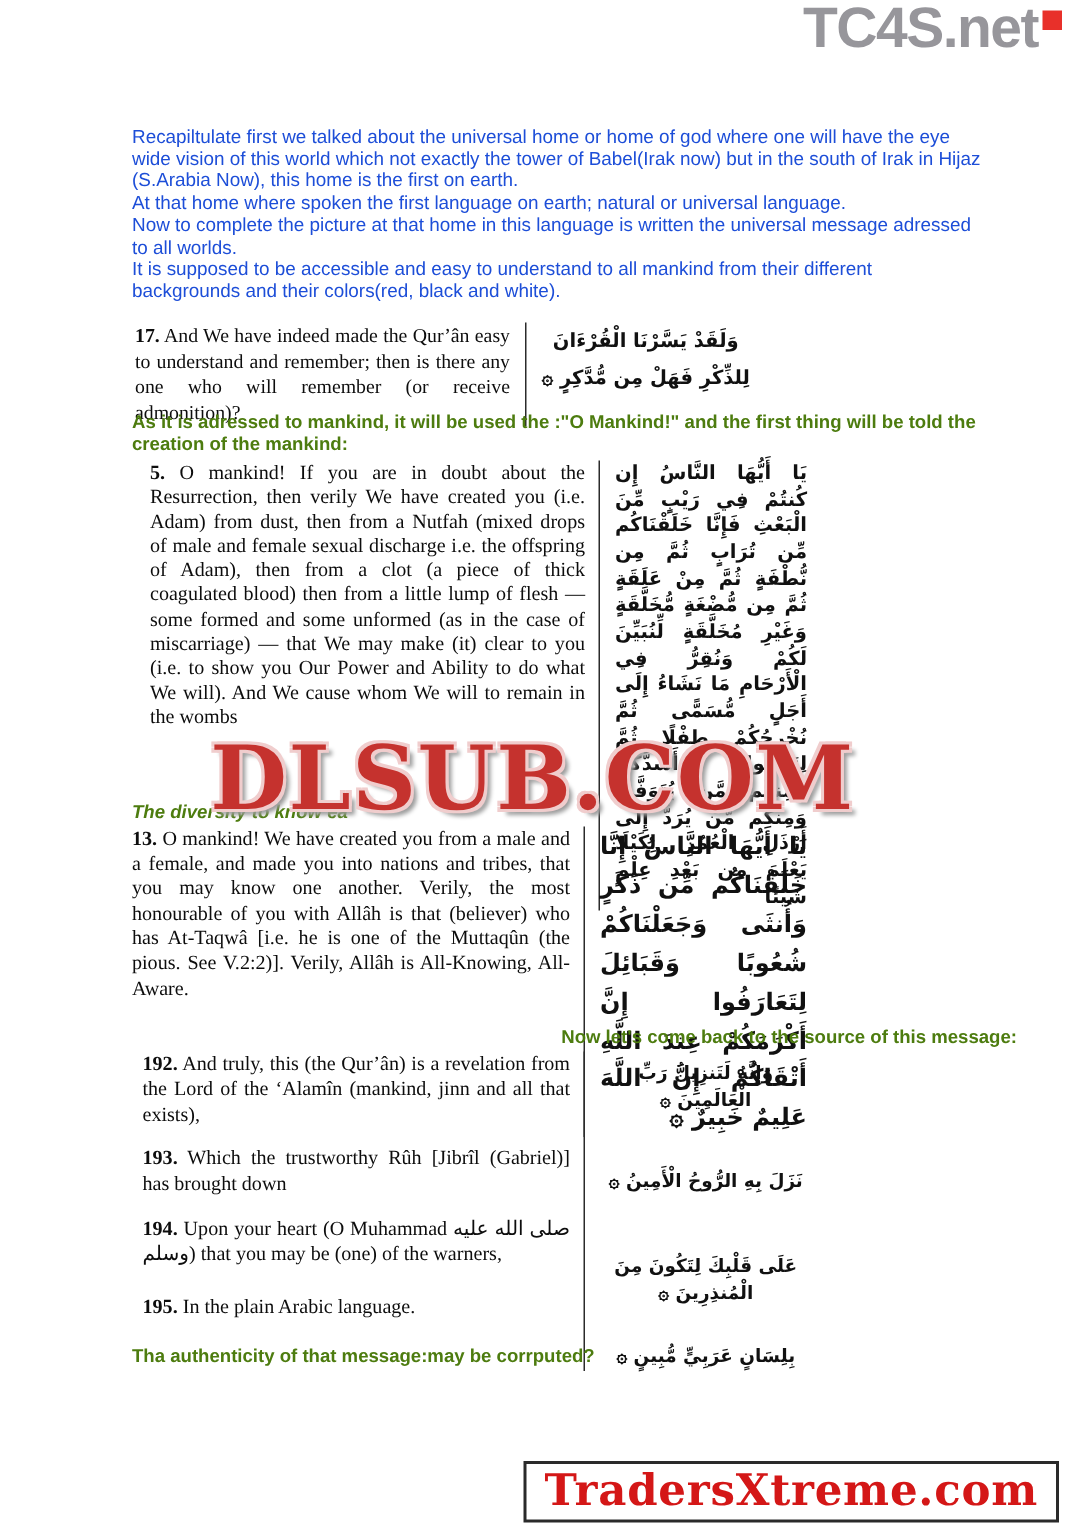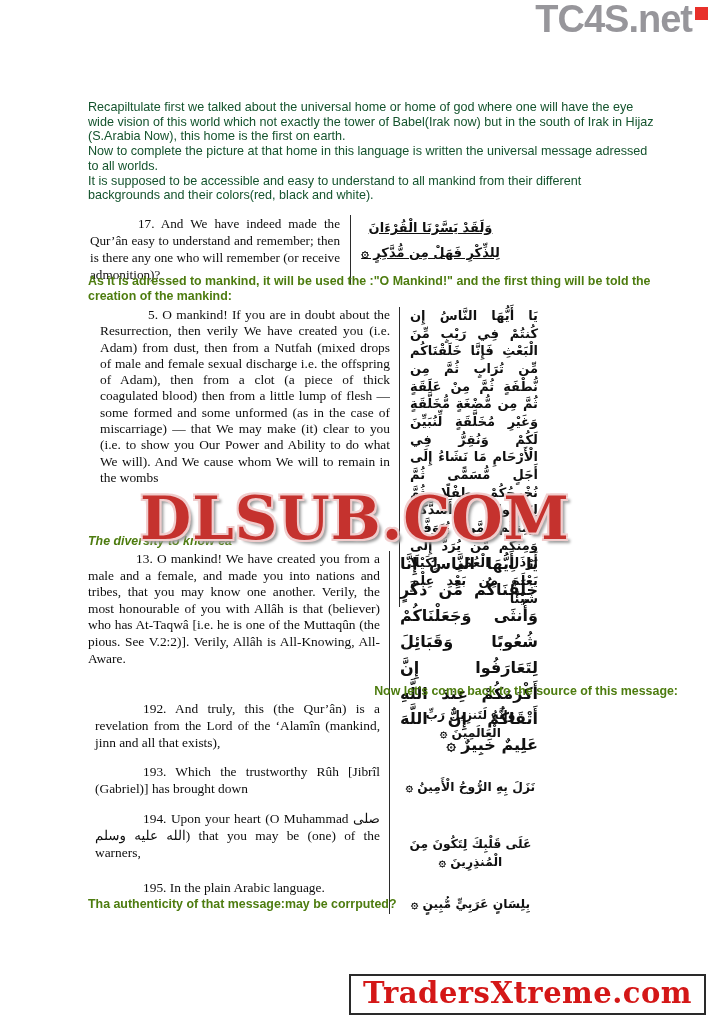--- a/index.html
+++ b/index.html
@@ -10,36 +10,36 @@
 
   
   .logo { position:absolute; top:0px; right:16px; display:flex; align-items:flex-start; }
   .logo-text {
     font-family:"Liberation Sans", sans-serif; font-weight:bold;
     font-size:38px; color:#97969b; letter-spacing:-1px; line-height:1.05;
   }
   .logo-sq { width:13px; height:13px; background:#e8302a; margin:7px 0 0 3px; }
 
   
-  .intro { position:absolute; top:100px; left:88px; width:566px;
-    font-size:12.6px; line-height:1.17; color:#14532d; }
+  .intro { position:absolute; top:84px; left:88px; width:566px;
+    font-size:12.6px; line-height:1.17; color:#1d4ed8; }
   .intro p { margin:0; }
 
   
   .section { display:flex; align-items:stretch; }
   .eng { font-family:"Liberation Serif", serif; color:#0d0d0d; text-align:justify; }
-  .eng b { font-weight:normal;margin-left:48px; }
+  .eng b { font-weight:bold; }
   .vdiv { width:0; border-left:1.3px solid #2b2b2b; }
   .ar {
     direction:rtl; font-family:"DejaVu Sans", sans-serif; font-weight:bold; color:#111;
   }
 
   .sec17 { position:absolute; top:215px; left:90px; width:410px; }
   .sec17 .eng { width:250px; padding-right:10px; font-size:13.2px; line-height:1.3; }
-  .sec17 .ar  { flex:1; padding-left:10px; font-size:13px; line-height:1.95; text-align:center;text-decoration:underline; }
+  .sec17 .ar  { flex:1; padding-left:10px; font-size:13px; line-height:1.95; text-align:center; }
 
   .sec5 { position:absolute; top:307px; left:100px; width:438px; }
   .sec5 .eng { width:290px; padding-right:9px; font-size:13.4px; line-height:1.215; }
   .sec5 .ar  { flex:1; padding-left:10px; font-size:13px; line-height:1.36; text-align:justify; }
 
   .sec13 { position:absolute; top:551px; left:88px; width:450px; }
   .sec13 .eng { width:292px; padding-right:9px; font-size:13.4px; line-height:1.24; }
   .sec13 .ar  { flex:1; padding-left:10px; font-size:16px; line-height:1.62; text-align:justify; }
 
   .sec192 { position:absolute; top:701px; left:95px; width:446px; min-height:192px; }
@@ -86,20 +86,21 @@
 
 <div class="page">
 
   <div class="logo">
     <span class="logo-text">TC4S.net</span>
     <span class="logo-sq"></span>
   </div>
 
   <div class="intro">
     <p>Recapiltulate first we talked about the universal home or home of god where one will have the eye wide vision of this world which not exactly the tower of Babel(Irak now) but in the south of Irak in Hijaz (S.Arabia Now), this home is the first on earth.</p>
+    <p>At that home where spoken the first language on earth; natural or universal language.</p>
     <p>Now to complete the picture at that home in this language is written the universal message adressed to all worlds.</p>
     <p>It is supposed to be accessible and easy to understand to all mankind from their different backgrounds and their colors(red, black and white).</p>
   </div>
 
   <div class="section sec17">
     <div class="eng">
       <b>17.</b>
       <span>And We have indeed made the Qur’ân easy to understand and remember; then is there any one who will remember (or receive admonition)?</span>
     </div>
     <div class="vdiv"></div>

